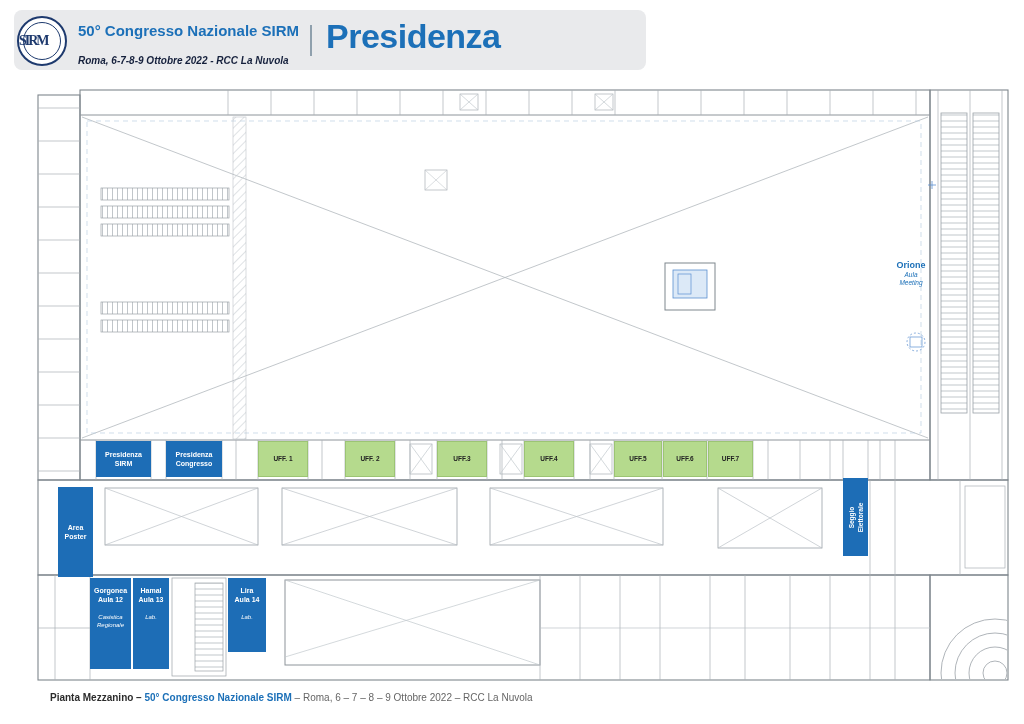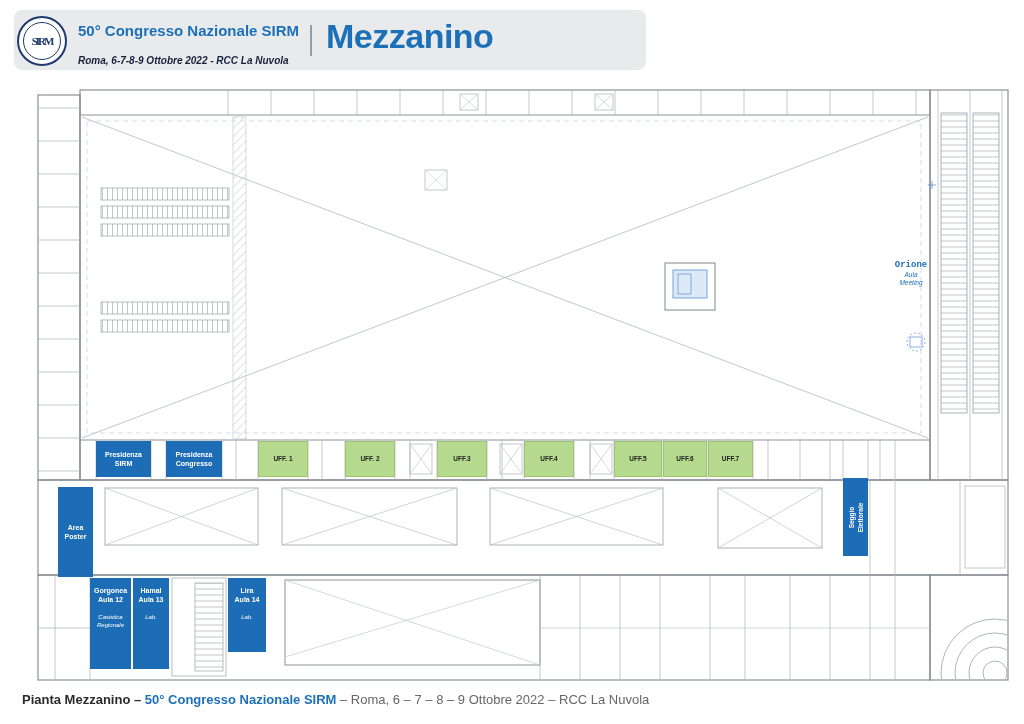--- a/index.html
+++ b/index.html
@@ -4,22 +4,22 @@
 <style>
   html,body{margin:0;padding:0;}
   body{
     width:1024px;height:724px;position:relative;background:#ffffff;
     font-family:"Liberation Sans",sans-serif;overflow:hidden;
   }
   
   .header{position:absolute;left:14px;top:10px;width:632px;height:60px;
     background:#e9eaec;border-radius:8px;}
   .logo{position:absolute;left:3px;top:6px;width:46px;height:46px;border-radius:50%;
-    border:2.5px solid #1e3a6e;background:#fff;display:flex;align-items:center;justify-content:center;
-    font-family:"Liberation Serif",serif;font-weight:bold;color:#1e3a6e;font-size:11px;letter-spacing:-2px;}
+    border:2.5px solid #1e3a6e;background:#fff;display:flex;align-items:center;
+    font-family:"Liberation Serif",serif;font-weight:bold;color:#1e3a6e;font-size:14px;letter-spacing:-2px;}
   .logo .inner-ring{position:absolute;inset:4px;border:1px solid #1e3a6e;border-radius:50%;}
   .title-block{position:absolute;left:64px;top:12px;}
   .hdr-title{color:#1c70b8;font-weight:bold;font-size:15px;}
   .hdr-subtitle{font-style:italic;font-weight:600;font-size:10px;color:#15203c;margin-top:16px;}
   .hdr-divider{position:absolute;left:296px;top:15px;width:2px;height:31px;background:#8fa0ad;}
   .floor-title{position:absolute;left:312px;top:7px;font-size:34px;font-weight:bold;
     color:#1c70b8;letter-spacing:-0.5px;}
   
   .plan{position:absolute;left:35px;top:88px;width:977px;height:594px;}
   .plan-svg{position:absolute;left:0;top:0;width:977px;height:594px;}
@@ -27,42 +27,42 @@
     text-align:center;white-space:pre-line;line-height:1.3;box-sizing:border-box;}
   .room.blue{background:#1d6db6;color:#fff;font-weight:bold;font-size:7px;}
   .room.green{background:#b5da8d;border:1px solid #9cc474;color:#222;font-weight:bold;font-size:6.5px;}
   .aula{justify-content:flex-start;padding-top:8px;}
   .aula .aula-sub{font-weight:normal;font-style:italic;font-size:6px;margin-top:10px;white-space:pre-line;}
   .seggio{overflow:visible;}
   .seggio-text{position:absolute;left:-26.5px;top:26.5px;width:78px;height:25px;
     transform:rotate(-90deg);display:flex;flex-direction:column;align-items:center;justify-content:center;
     font-size:6.5px;font-weight:bold;color:#fff;white-space:pre-line;line-height:1.3;}
   .orione{position:absolute;left:845px;top:172px;width:62px;text-align:center;color:#1c70b8;}
-  .orione-name{font-weight:bold;font-size:9px;font-family:Liberation Mono, monospace;}
+  .orione-name{font-weight:bold;font-size:9px;}
   .orione-sub{font-style:italic;font-size:6.5px;white-space:pre-line;line-height:1.25;margin-top:1px;}
   
-  .footer{position:absolute;left:22px;top:690px;font-size:13px;color:#666;line-height:1.55;}
+  .footer{position:absolute;left:50px;top:690px;font-size:10px;color:#666;line-height:1.55;}
   .fb{font-weight:bold;color:#2b2b2b;}
   .fl{font-weight:bold;color:#1c70b8;}
   .fi{font-style:italic;color:#666;}
 </style>
 </head>
 <body>
 
 <div class="header">
   <div class="logo">
     <span class="inner-ring"></span>
     <span>SIRM</span>
   </div>
   <div class="title-block">
     <div class="hdr-title">50° Congresso Nazionale SIRM</div>
     <div class="hdr-subtitle">Roma, 6-7-8-9 Ottobre 2022 - RCC La Nuvola</div>
   </div>
   <div class="hdr-divider"></div>
-  <div class="floor-title">Mezzanino</div>
+  <div class="floor-title">Presidenza</div>
 </div>
 
 <div class="plan">
 
 <svg class="plan-svg" viewBox="0 0 977 594" xmlns="http://www.w3.org/2000/svg">
   <defs>
     <pattern id="hl" width="10" height="6" patternUnits="userSpaceOnUse">
           <path d="M0 3H10" stroke="#a6adb3" stroke-width="0.7"></path>
         </pattern>
     <pattern id="vl" width="5" height="14" patternUnits="userSpaceOnUse">

